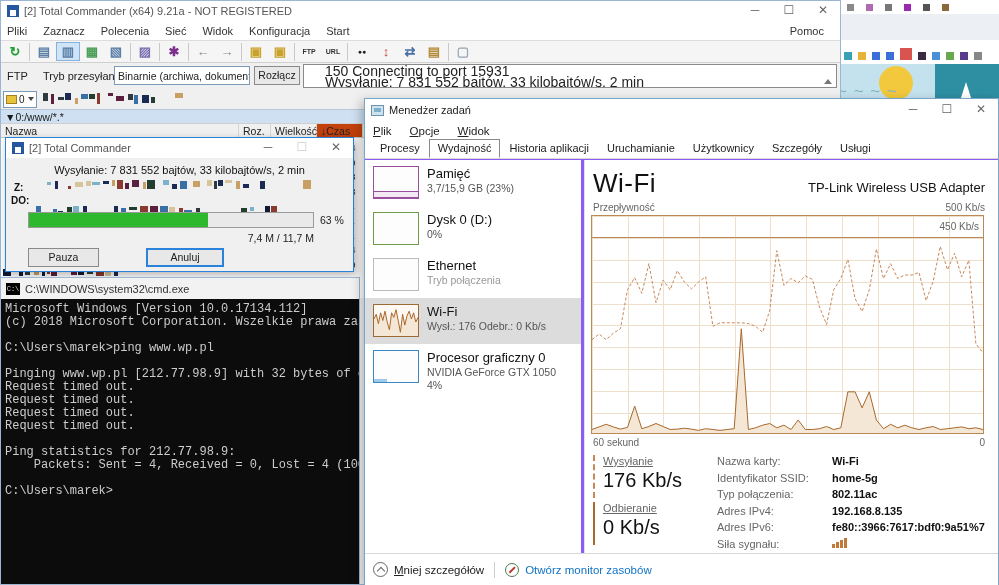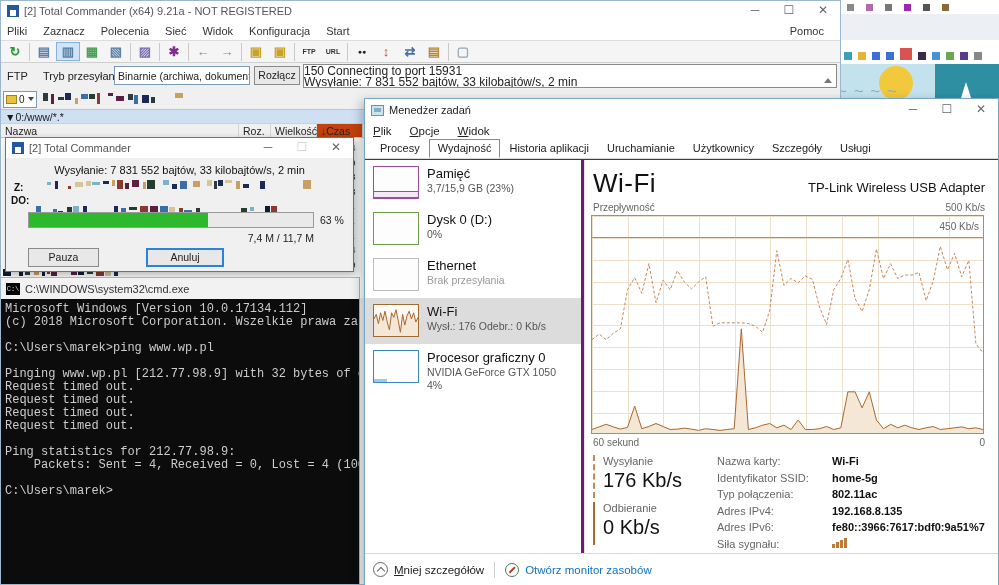--- a/index.html
+++ b/index.html
@@ -34,21 +34,21 @@
   .tbi { width:24px; height:19px; display:flex; align-items:center; justify-content:center; font-size:13px; font-weight:bold; border:1px solid transparent; }
   .tbi.sel { background:#cfe4f7; border:1px solid #84b4dd; }
   .tbi.small { font-size:7px; letter-spacing:0; }
   .tbsep { width:1px; height:18px; background:#c9c9c9; margin:0 2px; }
   
   #tc-ftpbar { left:0; top:62px; width:839px; height:26px; background:#f0f0f0; }
   #ftp-label { left:6px; top:7px; color:#222; }
   #ftp-mode-label { left:42px; top:7px; }
   #ftp-mode { left:113px; top:3px; width:136px; height:19px; background:#fff; border:1px solid #7a9ab8; display:flex; align-items:center; padding:0 3px; overflow:hidden; white-space:nowrap; font-size:10.5px; }
   #ftp-disconnect { left:253px; top:3px; width:46px; height:19px; background:#e8e8e8; border:1px solid #8a8a8a; text-align:center; line-height:17px; font-size:10.5px; }
-  #ftp-status { left:302px; top:1px; width:534px; height:24px; background:#fff; border:1px solid #8a8a8a; font-size:12px; line-height:11px; padding:1px 14px 0 0; color:#222; overflow:hidden; }
+  #ftp-status { left:302px; top:1px; width:534px; height:24px; background:#fff; border:1px solid #8a8a8a; font-size:14px; line-height:11px; padding:1px 14px 0 21px; color:#222; overflow:hidden; }
   .scrollarrows { position:absolute; right:1px; top:1px; width:11px; height:21px; }
   .scrollarrows .tri-up { margin:2px auto 0; width:0; height:0; border-left:4px solid transparent; border-right:4px solid transparent; border-bottom:5px solid #777; }
   .scrollarrows .tri-dn { margin:4px auto 0; width:0; height:0; border-left:4px solid transparent; border-right:4px solid transparent; border-top:5px solid #777; }
   
   #tc-driverow { left:0; top:88px; width:839px; height:20px; background:#f0f0f0; display:flex; align-items:center; }
   #drive-box { width:34px; height:17px; margin-left:2px; background:#fff; border:1px solid #7a9ab8; display:flex; align-items:center; font-size:10px; }
   .folder-ic { width:11px; height:9px; background:#e8c23a; border:1px solid #a08020; margin:0 2px; }
   #drive-box .dd { margin-left:auto; margin-right:2px; width:0; height:0; border-left:3px solid transparent; border-right:3px solid transparent; border-top:4px solid #444; }
   .mosaic { display:inline-block; position:relative; }
   .mosaic i { position:absolute; display:block; }
@@ -86,21 +86,21 @@
   #btn-cancel { left:140px; width:78px; border:2px solid #2a82da; line-height:15px; }
 
   
   #cmd { left:0; top:277px; width:360px; height:308px; background:#0c0c0c; border:1px solid #9ab6d0; }
   #cmd-titlebar { left:0; top:0; width:358px; height:21px; background:#f2f2f2; display:flex; align-items:center; }
   .cmd-ic { width:14px; height:12px; background:#000; color:#ddd; font-size:7px; line-height:12px; text-align:center; margin:0 5px 0 5px; font-family:"Liberation Mono",monospace; }
   #cmd-title { color:#333; font-size:11px; }
   #cmd-body { left:0; top:21px; width:358px; height:286px; padding:4px 0 0 4px; font-family:"Liberation Mono","DejaVu Sans Mono",monospace; font-size:12px; line-height:13px; color:#cccccc; white-space:pre; overflow:hidden; }
 
   
-  #tm { left:364px; top:98px; width:635px; height:487px; background:#701a75; border:1px solid #76a5c8; box-shadow:-3px 3px 10px rgba(0,0,0,.25); }
+  #tm { left:364px; top:98px; width:635px; height:487px; background:#8b5cf6; border:1px solid #76a5c8; box-shadow:-3px 3px 10px rgba(0,0,0,.25); }
   #tm-titlebar { left:0; top:0; width:633px; height:22px; background:#fff; display:flex; align-items:center; }
   .tm-ic { width:13px; height:11px; margin:0 5px 0 6px; background:#cfe3ef; border:1px solid #6c93ad; position:relative; }
   .tm-ic::after { content:""; position:absolute; left:2px; top:2px; width:7px; height:4px; background:#7fb0cc; }
   #tm-title { font-size:11px; color:#222; }
   #tm-menubar { left:0; top:22px; width:633px; height:19px; background:#fff; display:flex; align-items:center; padding-left:8px; }
   #tm-menubar .mi { margin-right:18px; font-size:11.5px; color:#222; }
   .mi u, .footlink u { text-decoration:underline; }
   #tm-tabs { left:0; top:41px; width:633px; height:19px; display:flex; align-items:flex-end; padding-left:6px; border-bottom:1px solid #d9d9d9; background:#fff; }
   .tab { padding:2px 8px 3px; font-size:11px; color:#222; border:1px solid transparent; }
   .tab.active { border:1px solid #8a8a8a; border-bottom-color:#fff; }
@@ -126,21 +126,21 @@
   #line-450 { left:0; top:21px; width:391px; height:1px; background:#b98a55; }
   #lbl-450 { right:4px; top:5px; position:absolute; font-size:10px; color:#666; }
   #graph-svg { position:absolute; left:0; top:0; }
   #x-left { left:8px; top:277px; font-size:10px; color:#666; }
   #x-right { left:0; top:277px; width:400px; text-align:right; font-size:10px; color:#666; }
   
   #legend { left:8px; top:295px; width:110px; }
   .leg-item { padding:0 0 6px 8px; margin-bottom:4px; }
   .leg-item.dashed { border-left:2px dashed #c8885a; }
   .leg-item.solid { border-left:2px solid #a9682c; }
-  .leg-label { font-size:11px; color:#666; }
+  .leg-label { font-size:11px; color:#666;text-decoration:underline; }
   .leg-value { font-size:20px; color:#111; margin-top:2px; }
   #details { left:132px; top:295px; width:280px; }
   .det-row { display:flex; margin-bottom:4.5px; }
   .det-label { width:115px; font-size:11px; color:#666; }
   .det-value { font-size:11px; color:#111; font-weight:bold; }
   .sigbars { display:flex; align-items:flex-end; gap:1px; height:10px; }
   .sigbars i { display:block; width:3px; background:#c07b3a; }
   
   #tm-footer { left:0; top:454px; width:633px; height:32px; border-top:1px solid #d9d9d9; background:#fff; display:flex; align-items:center; padding-left:8px; }
   .circle-ic { width:15px; height:15px; border:1px solid #666; border-radius:50%; position:relative; margin-right:6px; }
@@ -362,21 +362,21 @@
         <div class="side-detail">3,7/15,9 GB (23%)</div>
       </div>
       <div class="side-item">
         <div class="thumb" style="border: 1px solid rgb(109, 158, 71);"></div>
         <div class="side-name">Dysk 0 (D:)</div>
         <div class="side-detail">0%</div>
       </div>
       <div class="side-item">
         <div class="thumb" style="border: 1px solid rgb(187, 187, 187);"></div>
         <div class="side-name">Ethernet</div>
-        <div class="side-detail dim">Brak przesyłania</div>
+        <div class="side-detail dim">Tryb połączenia</div>
       </div>
       <div class="side-item sel">
         <div class="thumb" style="border: 1px solid rgb(156, 106, 52); background: rgb(253, 248, 242);">
           <svg width="44" height="31">
             <polygon points="0.0,13.9 2.2,9.3 4.4,18.6 6.6,7.8 8.8,15.5 11.0,6.2 13.2,17.0 15.4,24.8 17.6,7.8 19.8,12.4 22.0,4.7 24.2,15.5 26.4,27.3 28.6,9.3 30.8,20.1 33.0,10.8 35.2,6.2 37.4,13.9 39.6,7.8 41.8,17.0 44.0,12.4 44,31 0,31" fill="#f4e7d6"></polygon>
             <polyline points="0.0,13.9 2.2,9.3 4.4,18.6 6.6,7.8 8.8,15.5 11.0,6.2 13.2,17.0 15.4,24.8 17.6,7.8 19.8,12.4 22.0,4.7 24.2,15.5 26.4,27.3 28.6,9.3 30.8,20.1 33.0,10.8 35.2,6.2 37.4,13.9 39.6,7.8 41.8,17.0 44.0,12.4" fill="none" stroke="#a9682c" stroke-width="1"></polyline>
           </svg>
         </div>
         <div class="side-name">Wi-Fi</div>
         <div class="side-detail">Wysł.: 176 Odebr.: 0 Kb/s</div>

